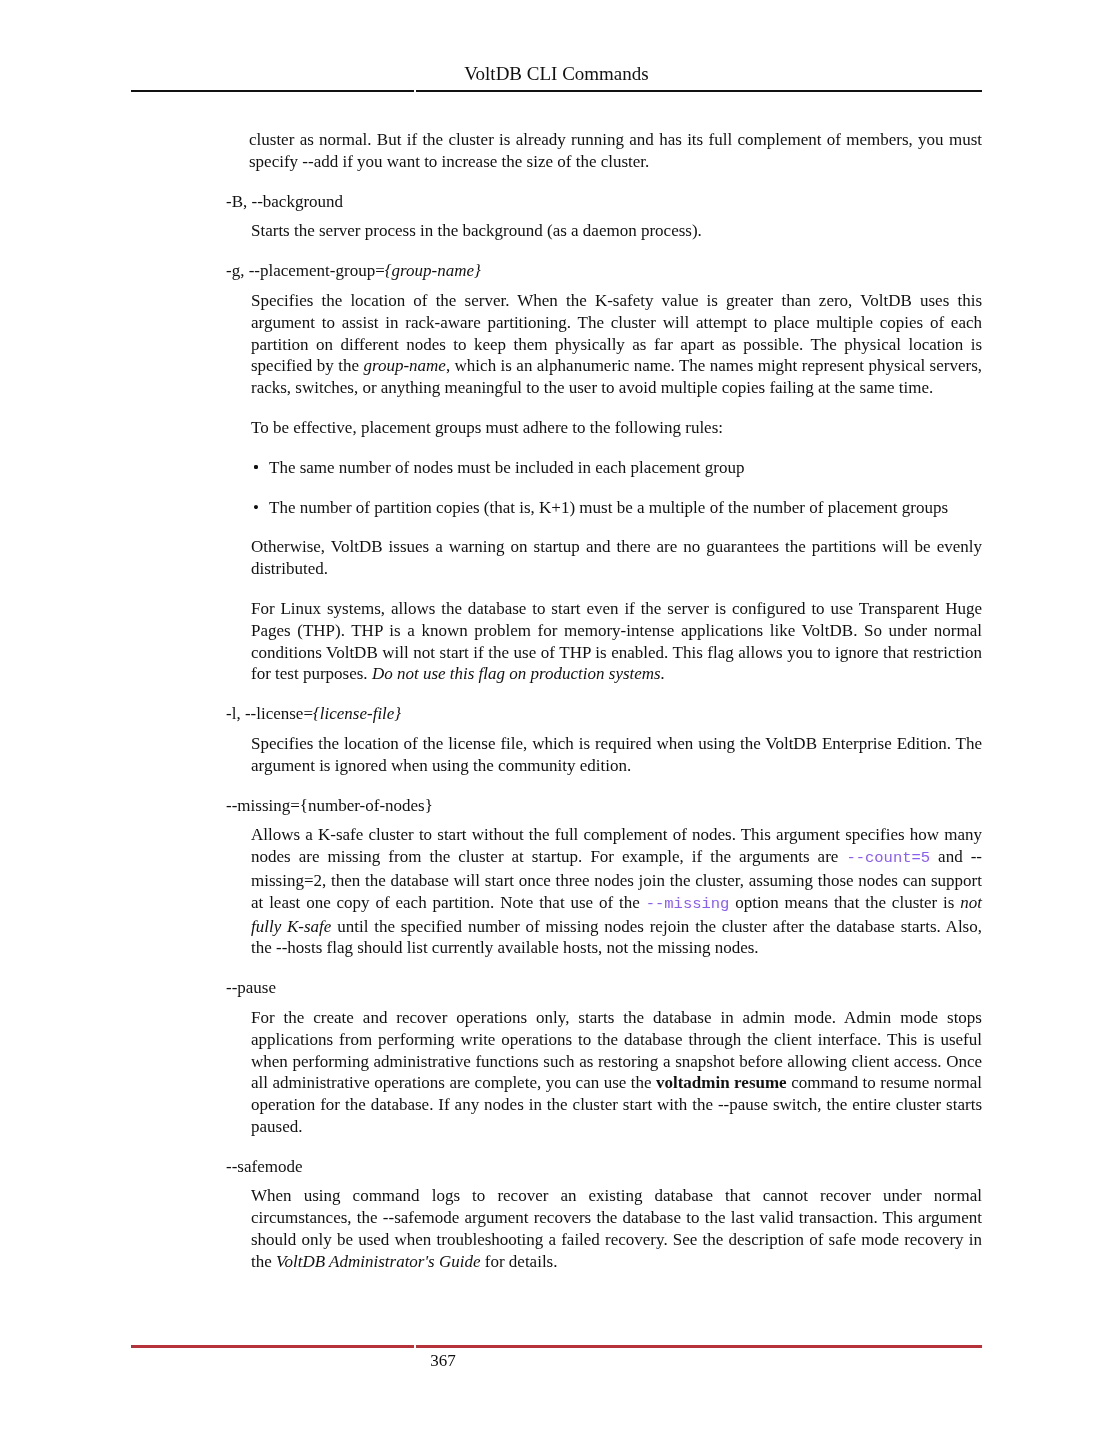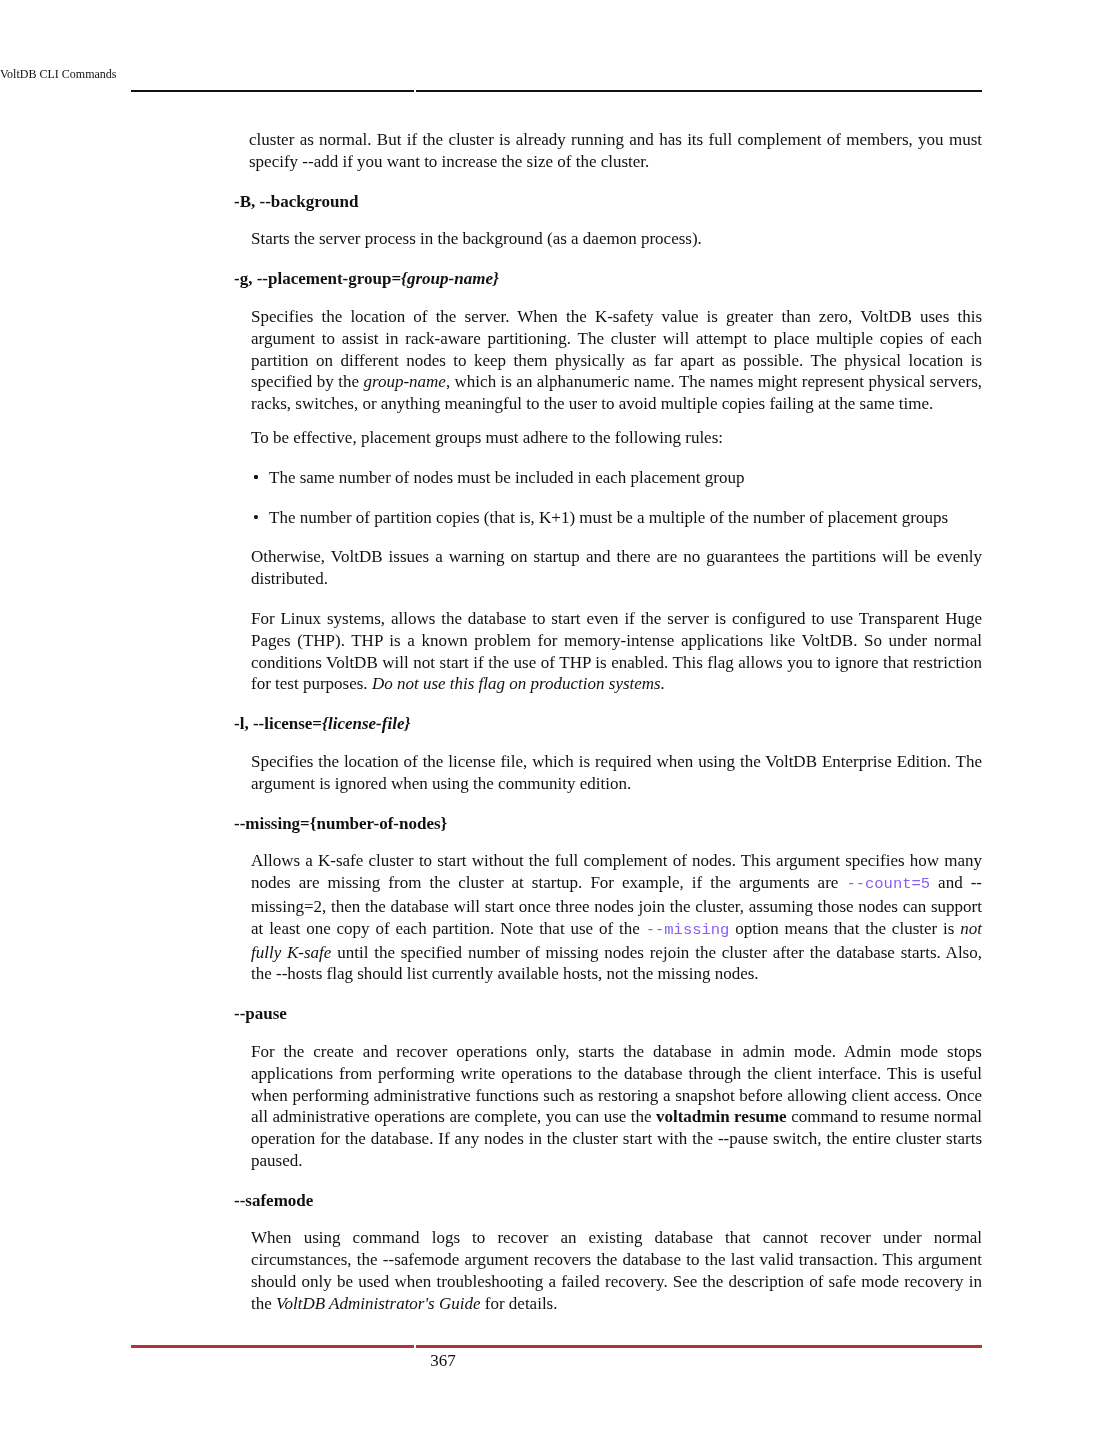--- a/index.html
+++ b/index.html
@@ -3,42 +3,42 @@
 <meta charset="utf-8">
 <style>
   html, body { margin: 0; padding: 0; background: #ffffff; }
   body {
     width: 1113px; height: 1440px; position: relative; overflow: hidden;
     font-family: "Liberation Serif", "DejaVu Serif", serif;
     color: #111111;
   }
   .header-title {
     position: absolute; top: 63px; left: 0; width: 1113px;
-    text-align: left; font-size: 12px; line-height: 22px;
+    text-align: center; font-size: 19px; line-height: 22px;
   }
   .rule {
     position: absolute; left: 131px; width: 851px; height: 2px;
   }
   .rule .seg { position: absolute; top: 0; height: 2px; }
   .rule.header { top: 90px; }
   .rule.header .seg { background: #111111; }
   .rule.footer { top: 1345px; height: 3px; }
   .rule.footer .seg { background: #b5323a; height: 3px; }
   .seg.left { left: 0; width: 283px; }
   .seg.right { left: 285px; width: 566px; }
 
   .content {
     position: absolute; top: 129px; left: 218px; width: 764px;
     font-size: 17px; line-height: 21.8px;
   }
   .para { margin: 0 0 18px 31px; text-align: justify; }
-  .term { margin: 16px; font-weight: bold; }
+  .term { margin: 8px; }
   .entry { margin-bottom: 18px; }
   .entry .desc { margin: 0 0 0 33px; text-align: justify; }
-  .entry .desc + .desc { margin-top: 12px; }
+  .entry .desc + .desc { margin-top: 18px; }
   ul.rules { list-style: none; margin: 18px 0 18px 33px; padding: 0; }
   ul.rules li { position: relative; padding-left: 18px; margin-bottom: 18px; }
   ul.rules li:last-child { margin-bottom: 0; }
   ul.rules li .bullet { position: absolute; left: 2px; top: 0; }
   .mono {
     font-family: "Liberation Mono", "DejaVu Sans Mono", monospace;
     color: #8b5cf6; font-size: 15.5px;
   }
   .page-number {
     position: absolute; top: 1350px; left: 0; width: 886px;

